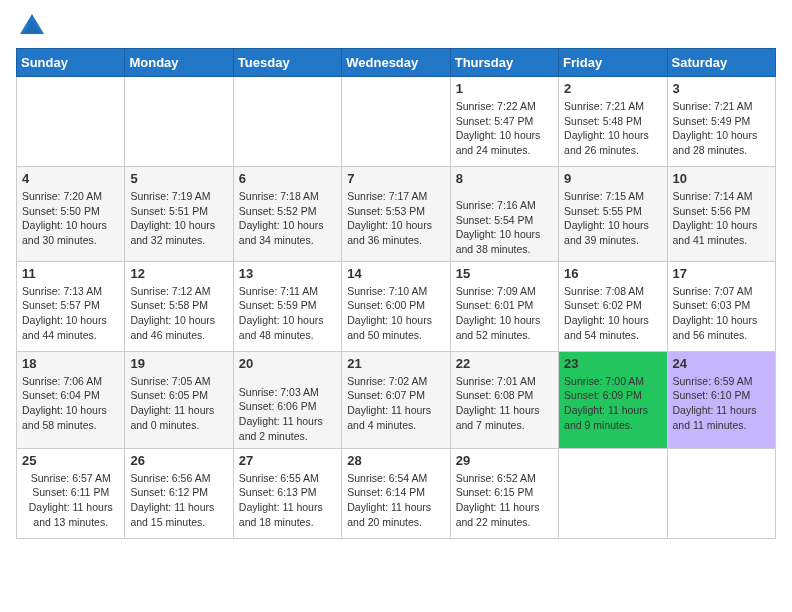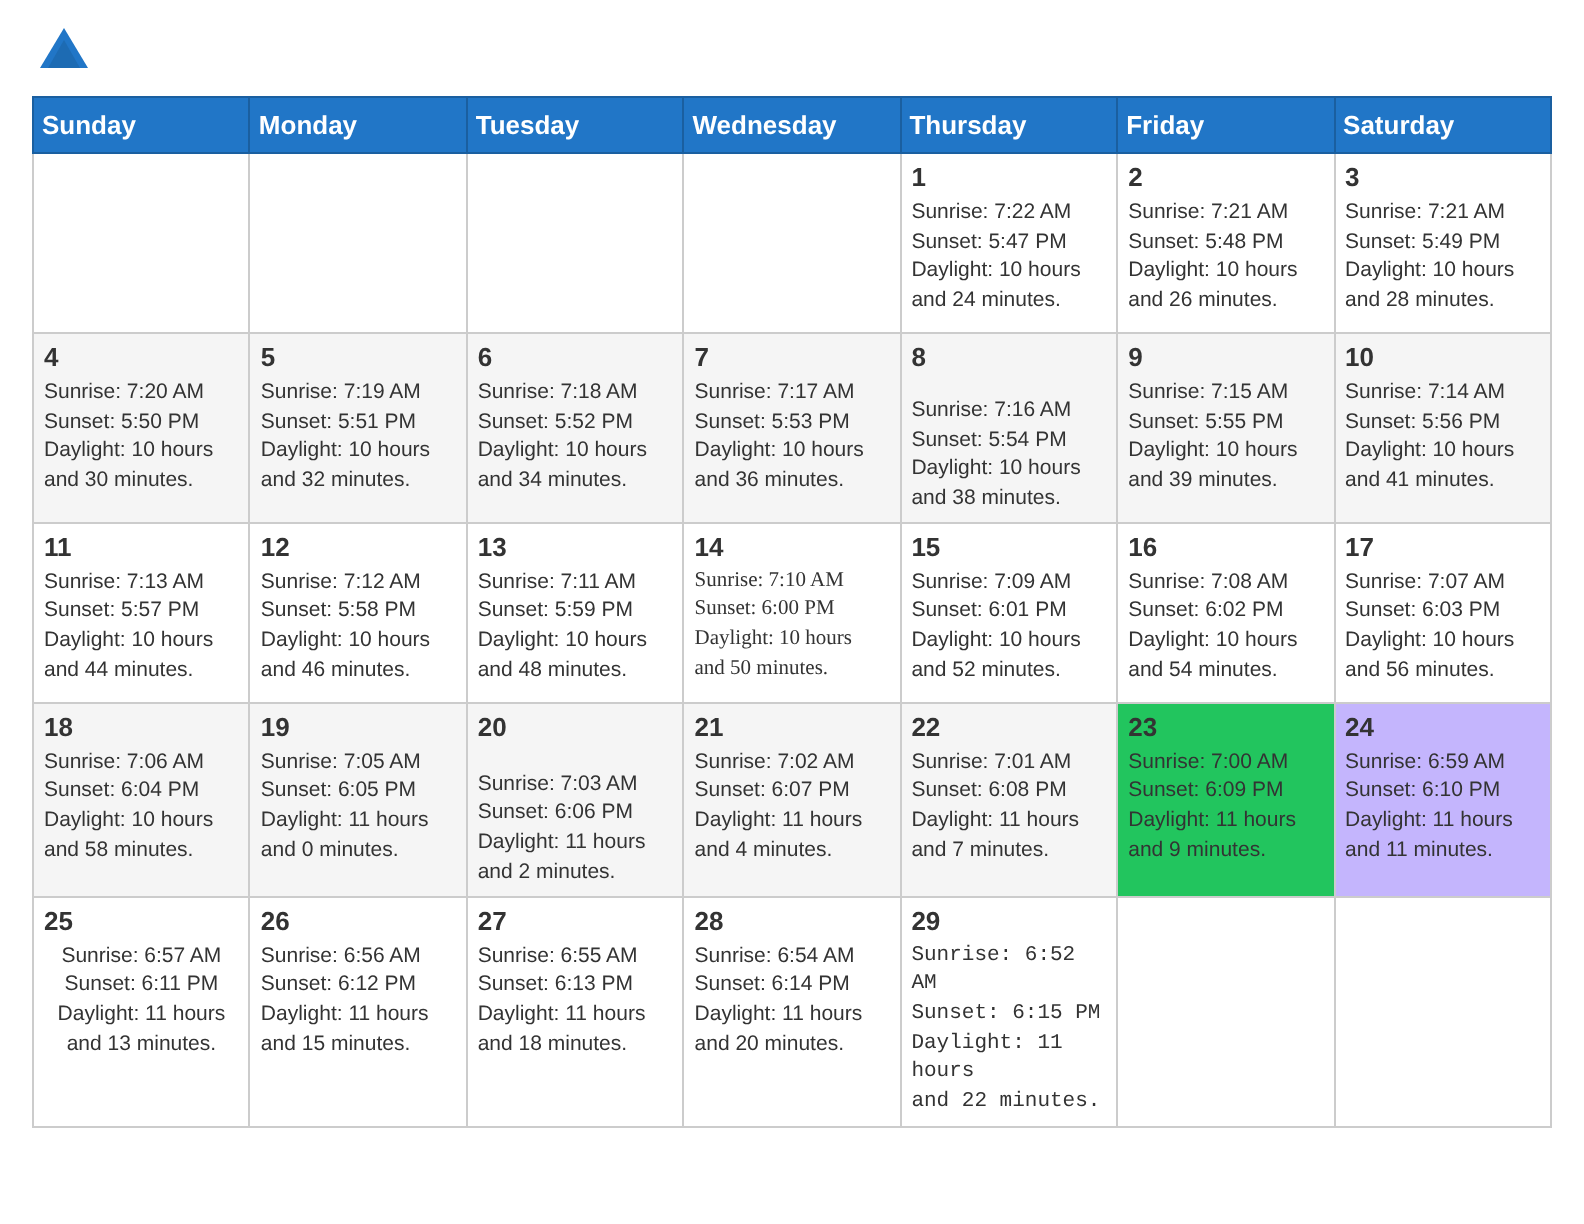--- a/index.html
+++ b/index.html
@@ -225,21 +225,21 @@
         </td>
         <td>
           <span class="day-number">13</span>
           <div class="cell-text" style="white-space: pre-line;">Sunrise: 7:11 AM
 Sunset: 5:59 PM
 Daylight: 10 hours
 and 48 minutes.</div>
         </td>
         <td>
           <span class="day-number">14</span>
-          <div class="cell-text" style="white-space: pre-line; font-family: Liberation Serif, serif;">Sunrise: 7:10 AM
+          <div class="cell-text" style="white-space: pre-line;">Sunrise: 7:10 AM
 Sunset: 6:00 PM
 Daylight: 10 hours
 and 50 minutes.</div>
         </td>
         <td>
           <span class="day-number">15</span>
           <div class="cell-text" style="white-space: pre-line;">Sunrise: 7:09 AM
 Sunset: 6:01 PM
 Daylight: 10 hours
 and 52 minutes.</div>
@@ -334,21 +334,21 @@
         </td>
         <td>
           <span class="day-number">28</span>
           <div class="cell-text" style="white-space: pre-line;">Sunrise: 6:54 AM
 Sunset: 6:14 PM
 Daylight: 11 hours
 and 20 minutes.</div>
         </td>
         <td>
           <span class="day-number">29</span>
-          <div class="cell-text" style="white-space: pre-line; font-family: Liberation Mono, monospace;">Sunrise: 6:52 AM
+          <div class="cell-text" style="white-space: pre-line;">Sunrise: 6:52 AM
 Sunset: 6:15 PM
 Daylight: 11 hours
 and 22 minutes.</div>
         </td>
         <td class="empty-cell"></td>
         <td class="empty-cell"></td>
       </tr>
     </tbody>
 </table>
 

